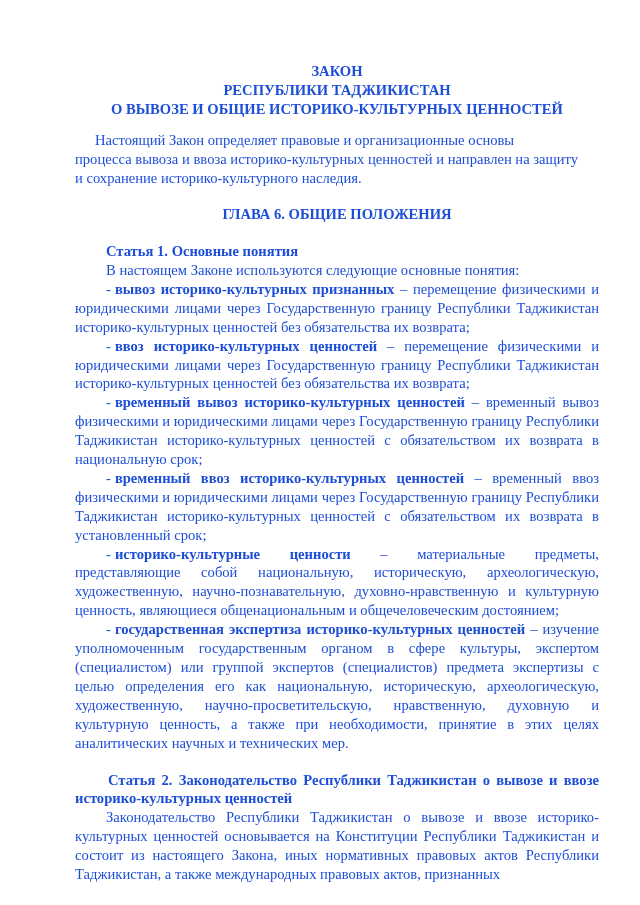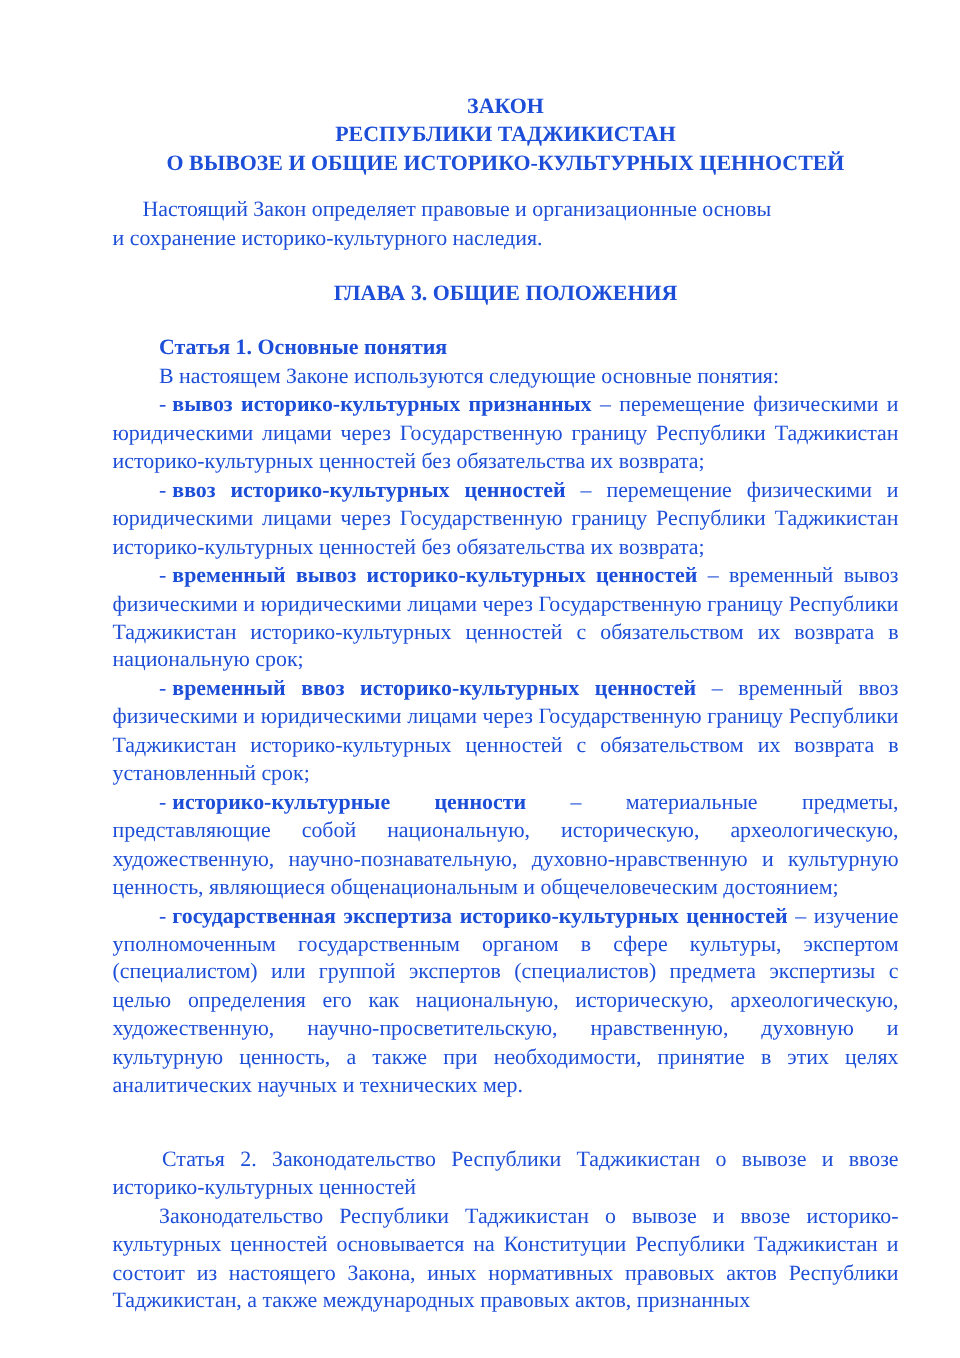--- a/index.html
+++ b/index.html
@@ -10,40 +10,41 @@
     font-size: 14.6px; line-height: 18.9px; color: #1d4ed8;
   }
   .title { text-align: center; font-weight: bold; font-size: 14.6px; line-height: 18.8px; }
   .title div { white-space: nowrap; }
   .intro { text-align: left; margin-top: 13px; line-height: 18.6px; }
   .intro .l1 { padding-left: 20px; }
   .chapter { text-align: center; font-weight: bold; margin-top: 18px; margin-bottom: 18px; }
   .art-title { font-weight: bold; text-indent: 31px; }
   .para { text-align: justify; text-indent: 31px; }
   .para b { font-weight: bold; }
-  .art2 { margin-top: 30px; font-weight: normal; text-align: justify; text-indent: 33px; }
+  .art2 { margin-top: 18px; font-weight: bold; text-align: justify; text-indent: 33px; }
   .dash { margin-right: 4px; font-weight: normal; }
 </style>
 </head>
 <body>
 
 <div class="page">
 
   <div class="title">
     <div>ЗАКОН</div>
     <div>РЕСПУБЛИКИ ТАДЖИКИСТАН</div>
     <div>О ВЫВОЗЕ И ОБЩИЕ ИСТОРИКО-КУЛЬТУРНЫХ ЦЕННОСТЕЙ</div>
   </div>
 
   <div class="intro">
     <div class="l1">Настоящий Закон определяет правовые и организационные основы</div>
+    <div>процесса вывоза и ввоза историко-культурных ценностей и направлен на защиту</div>
     <div>и сохранение историко-культурного наследия.</div>
   </div>
 
-  <div class="chapter">ГЛАВА 3. ОБЩИЕ ПОЛОЖЕНИЯ</div>
+  <div class="chapter">ГЛАВА 6. ОБЩИЕ ПОЛОЖЕНИЯ</div>
 
   <div>
     <div class="art-title">Статья 1. Основные понятия</div>
     <div class="para">В настоящем Законе используются следующие основные понятия:</div>
 
     <div class="para"><span class="dash">-</span><b>вывоз историко-культурных признанных</b><span> – перемещение физическими и юридическими лицами через Государственную границу Республики Таджикистан историко-культурных ценностей без обязательства их возврата;</span></div>
 
     <div class="para"><span class="dash">-</span><b>ввоз историко-культурных ценностей</b><span> – перемещение физическими и юридическими лицами через Государственную границу Республики Таджикистан историко-культурных ценностей без обязательства их возврата;</span></div>
 
     <div class="para"><span class="dash">-</span><b>временный вывоз историко-культурных ценностей</b><span> – временный вывоз физическими и юридическими лицами через Государственную границу Республики Таджикистан историко-культурных ценностей с обязательством их возврата в национальную срок;</span></div>

